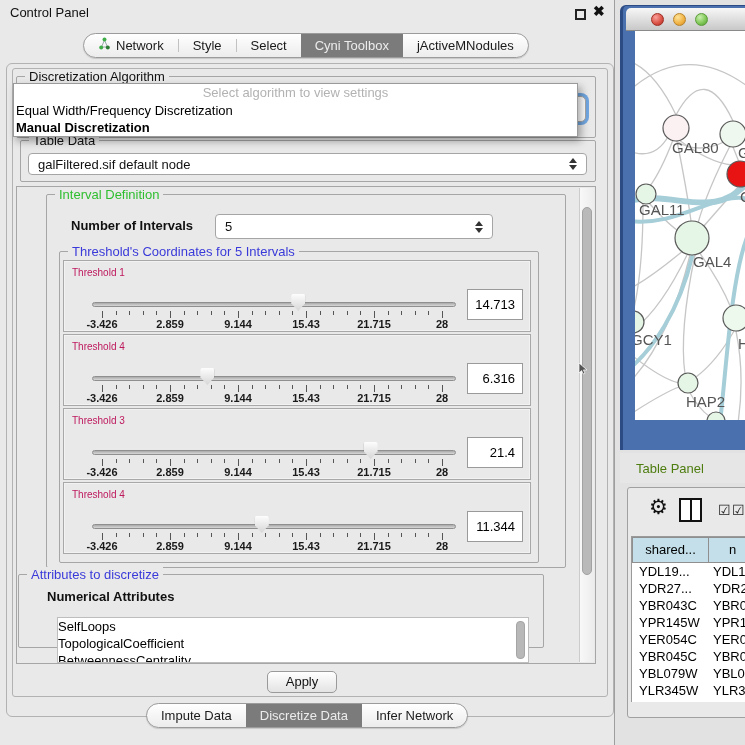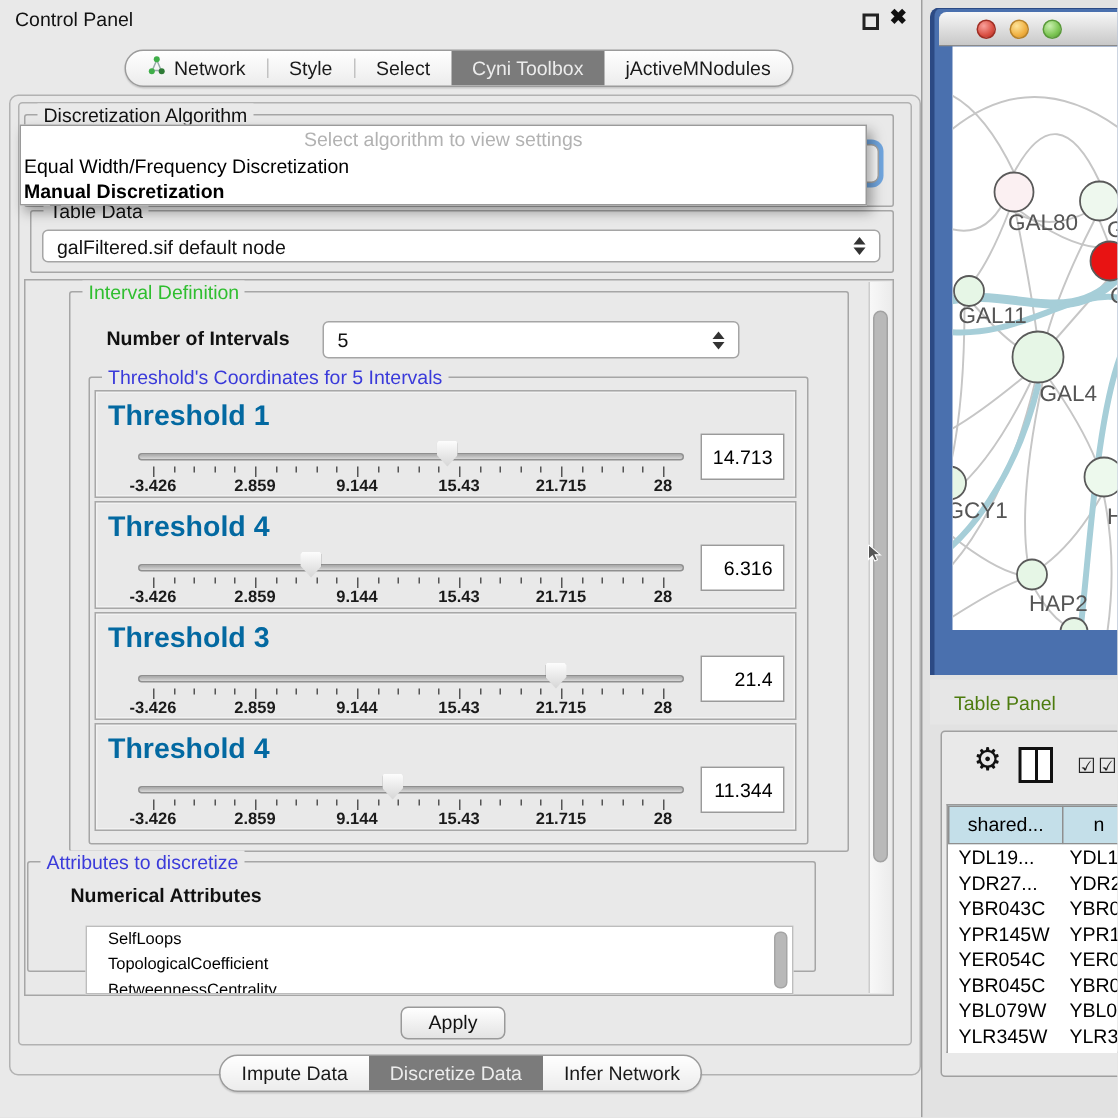--- a/index.html
+++ b/index.html
@@ -61,41 +61,41 @@
   #v-thumb { position:absolute; left:2px; top:19px; width:10px; height:368px; border-radius:5px;
     background:#b9b9b9; border:1px solid #a2a2a2; }
 
   #interval-group { left:46px; top:194px; width:520px; height:374px; }
   #num-intervals-label { position:absolute; left:24px; top:23px; font-size:13px; font-weight:bold; color:#111; }
   #num-intervals-combo { left:168px; top:19px; width:278px; height:25px; }
   #thresholds-group { left:12px; top:56px; width:480px; height:312px; }
 
   .threshold-box { position:relative; margin:0 0 2px 0; left:3px; width:468px; height:72px;
     background:#e9e9e9; border:1px solid #a8a8a8; box-shadow:inset 0 0 0 1px #f2f2f2; }
-  .th-label { position:absolute; left:8px; top:6px; font-size:19px; font-weight:bold; color:#0369a1; }
+  .th-label { position:absolute; left:8px; top:6px; font-size:10px; font-weight:normal; color:#be185d; }
   .th-track { position:absolute; left:28px; top:41px; width:364px; height:5px; border-radius:3px;
     background:linear-gradient(#a9a9a9,#d8d8d8); border:1px solid #8f8f8f; }
   .th-handle { position:absolute; top:33px; width:14px; height:17px;
     background:linear-gradient(#fdfdfd,#d6d6d6);
     clip-path:polygon(8% 0,92% 0,100% 10%,100% 55%,50% 100%,0 55%,0 10%);
     filter:drop-shadow(0 0 1px #777); }
   .th-tick { position:absolute; width:1px; background:#555; }
   .th-tick.minor { top:50px; height:4px; }
   .th-tick.major { top:50px; height:7px; }
   .th-ticklabel { position:absolute; top:57px; width:44px; text-align:center;
     font-size:11px; font-weight:bold; color:#1a1a1a; }
   .th-value { position:absolute; left:403px; top:28px; width:56px; height:31px;
     background:#fff; border:1px solid #9a9a9a; font-size:13px; color:#000;
     text-align:right; line-height:29px; padding-right:7px; }
 
   #attr-group { left:18px; top:574px; width:526px; height:74px; }
   #attr-heading { position:absolute; left:28px; top:14px; font-size:13px; font-weight:bold; color:#111; }
   #attr-list { position:absolute; left:38px; top:42px; width:472px; height:46px;
     background:#fff; border:1px solid #bdbdbd; overflow:hidden; }
-  .attr-item { height:17px; line-height:17px; padding-left:14px; font-size:11px; color:#000; white-space:nowrap; }
+  .attr-item { height:17px; line-height:17px; font-size:13px; color:#000; white-space:nowrap; }
   #attr-scroll { position:absolute; right:3px; top:3px; width:9px; height:38px; border-radius:4px;
     background:#b8b8b8; border:1px solid #a5a5a5; }
 
   #apply-btn { position:absolute; left:267px; top:671px; width:70px; height:22px;
     background:linear-gradient(#ffffff,#e3e3e3); border:1px solid #9a9a9a; border-radius:5px;
     font-size:13px; color:#111; text-align:center; line-height:20px; }
 
   
   #net-window { position:absolute; left:620px; top:5px; width:128px; height:445px;
     background:#4a70ae; border-left:3px solid #2c4a84; border-top:1px solid #2c4a84; border-radius:6px 0 0 0; }

